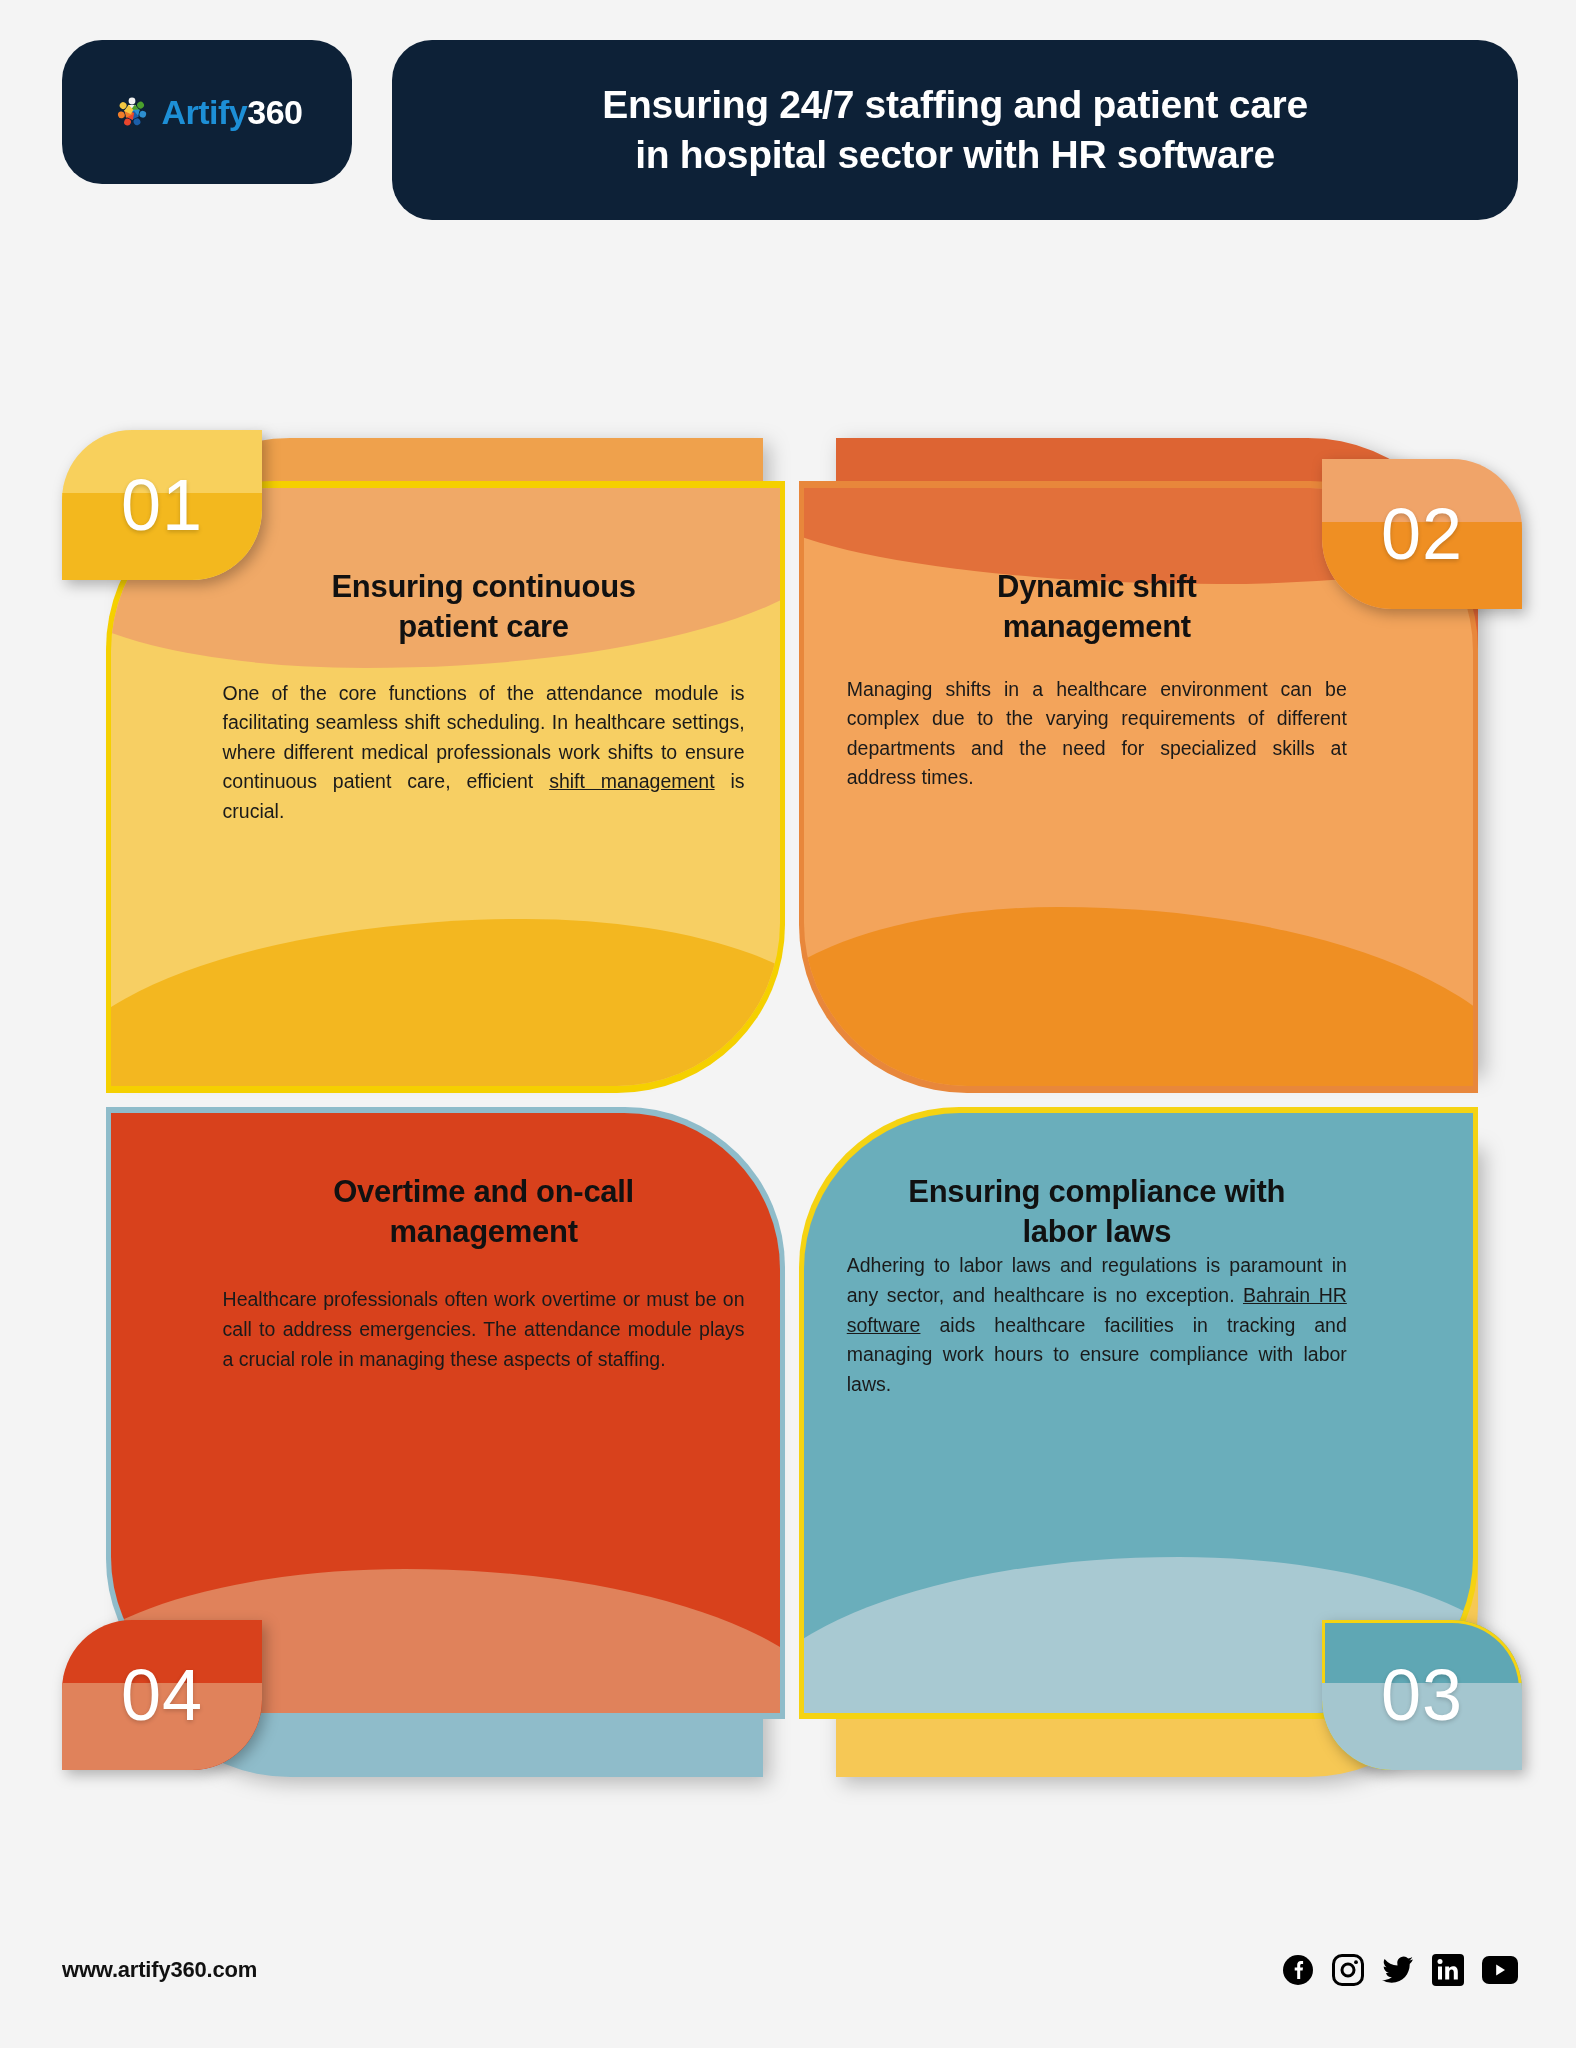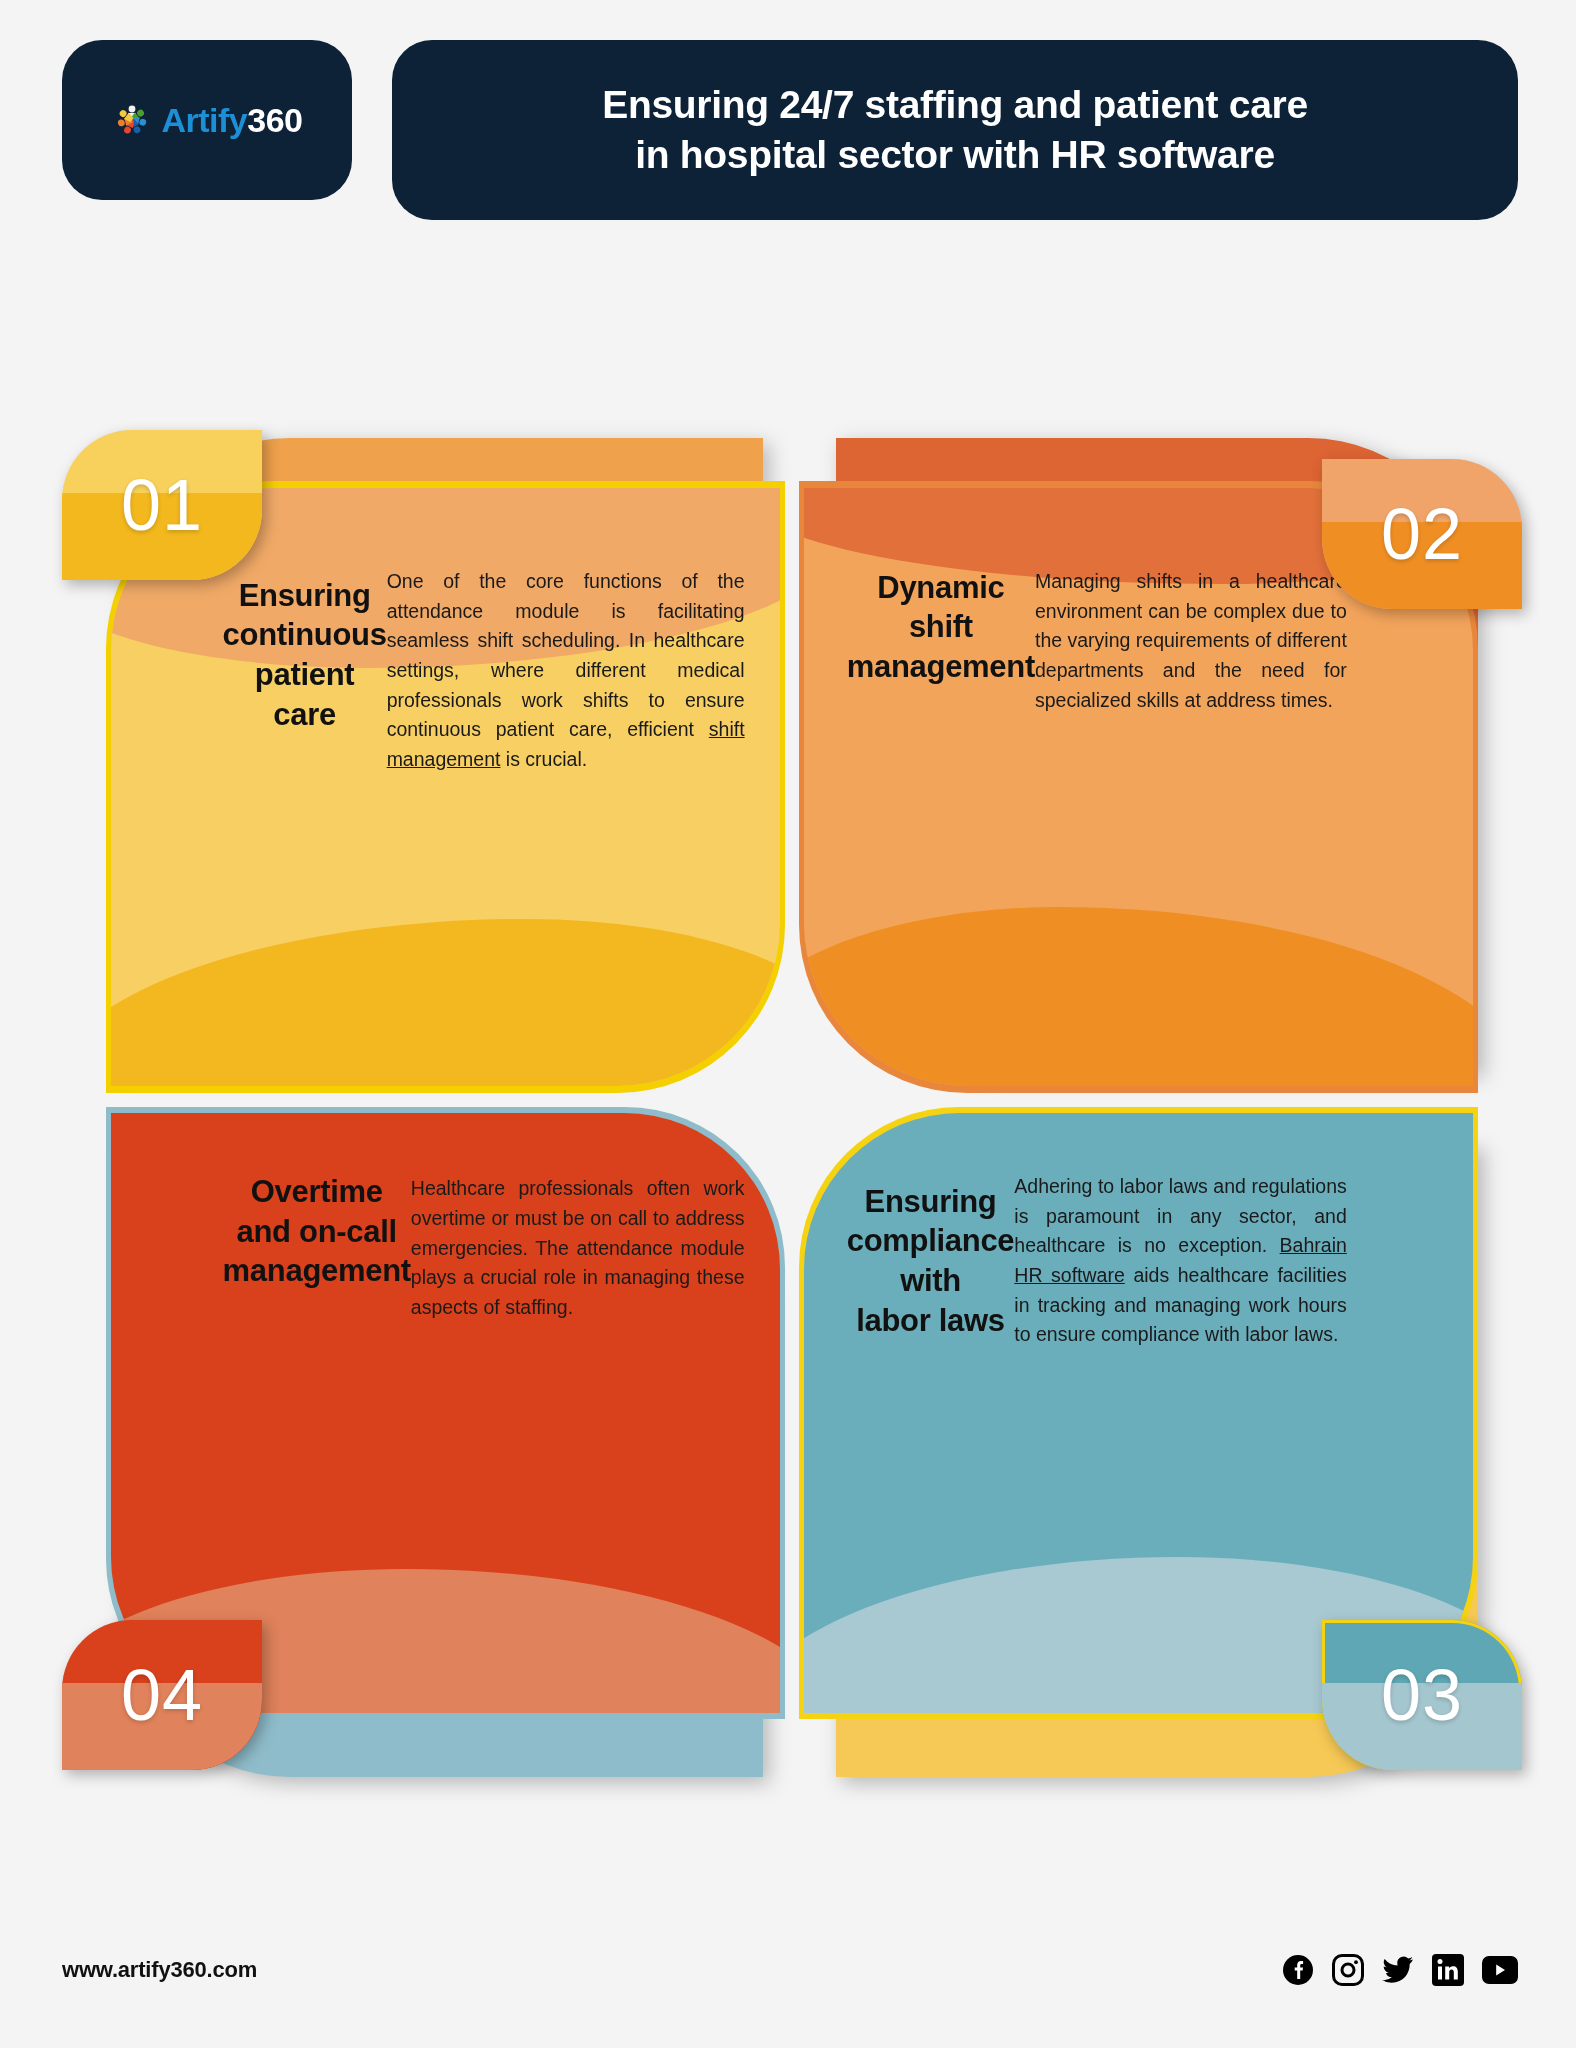--- a/index.html
+++ b/index.html
@@ -10,21 +10,21 @@
     position:relative;
     overflow:hidden;
   }
 
   
   .header{
     position:absolute; top:40px; left:62px; right:58px; height:180px;
     display:flex; gap:40px;
   }
   .logo-box{
-    width:290px; height:160px; background:#0d2137;
+    width:290px; height:144px; background:#0d2137;
     border-radius:40px;
     display:flex; align-items:center; justify-content:center;
   }
   .logo-inner{display:flex; align-items:center; gap:8px;}
   .logo-mark{width:42px;height:42px;position:relative;flex:0 0 auto;}
   .logo-text{font-size:34px; font-weight:bold; letter-spacing:-0.5px; line-height:1;}
   .logo-text .t1{color:#1d8fd6;}
   .logo-text .t2{color:#ffffff;}
   .title-box{
     flex:1; background:#0d2137; border-radius:40px;
@@ -123,21 +123,21 @@
   .q4 .front{
     left:6.7%; top:1.8%; right:1.7%; bottom:14.9%;
     background:#d8411c; border-radius:0 156px 0 156px;
     overflow:hidden;
   }
   .q4 .wave-a{position:absolute;left:-10%;right:-10%;bottom:-26%;height:50%;background:#e0825b;border-radius:45% 55% 0 0;}
 
   
   .card-text{
     position:absolute; z-index:6;
-    display:flex; flex-direction:row;align-items:center;
+    display:flex; flex-direction:column;
   }
   .card-title{
     font-size:31px; font-weight:bold; color:#111; text-align:center;
     line-height:1.28; letter-spacing:-0.3px;
   }
   .card-body{
     font-size:19.5px; color:#1a1a1a; line-height:1.52;
     text-align:justify; text-align-last:left;
   }
   .card-body u{text-decoration:underline;}

